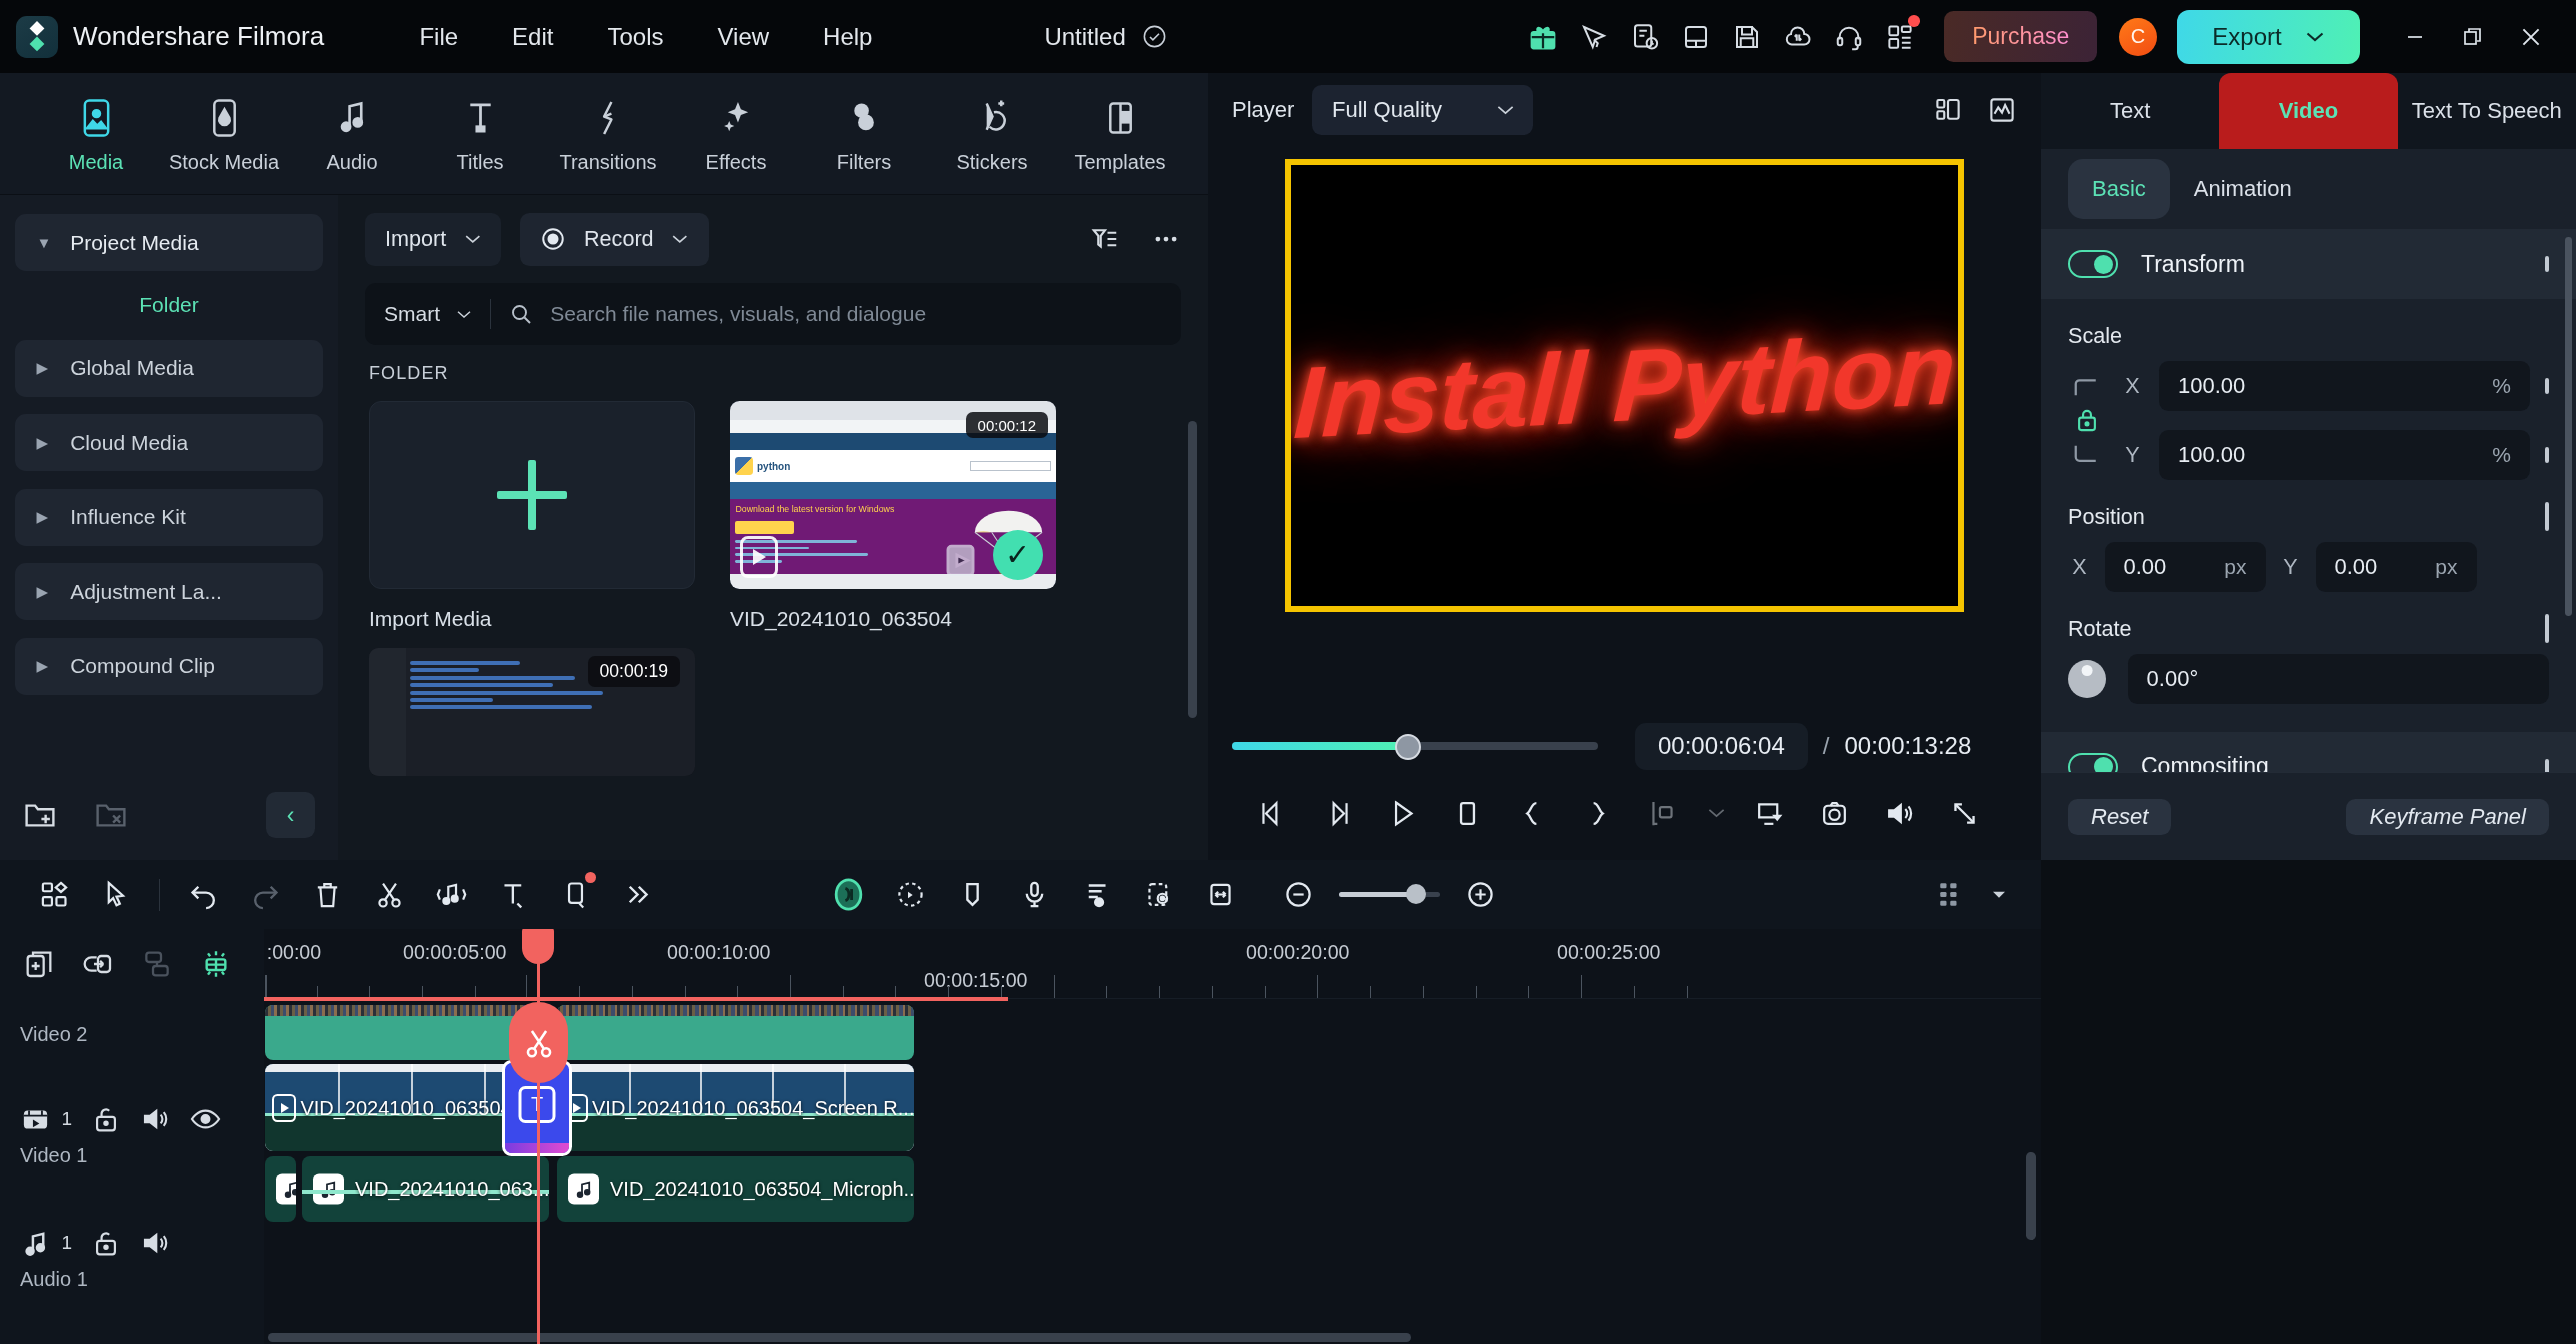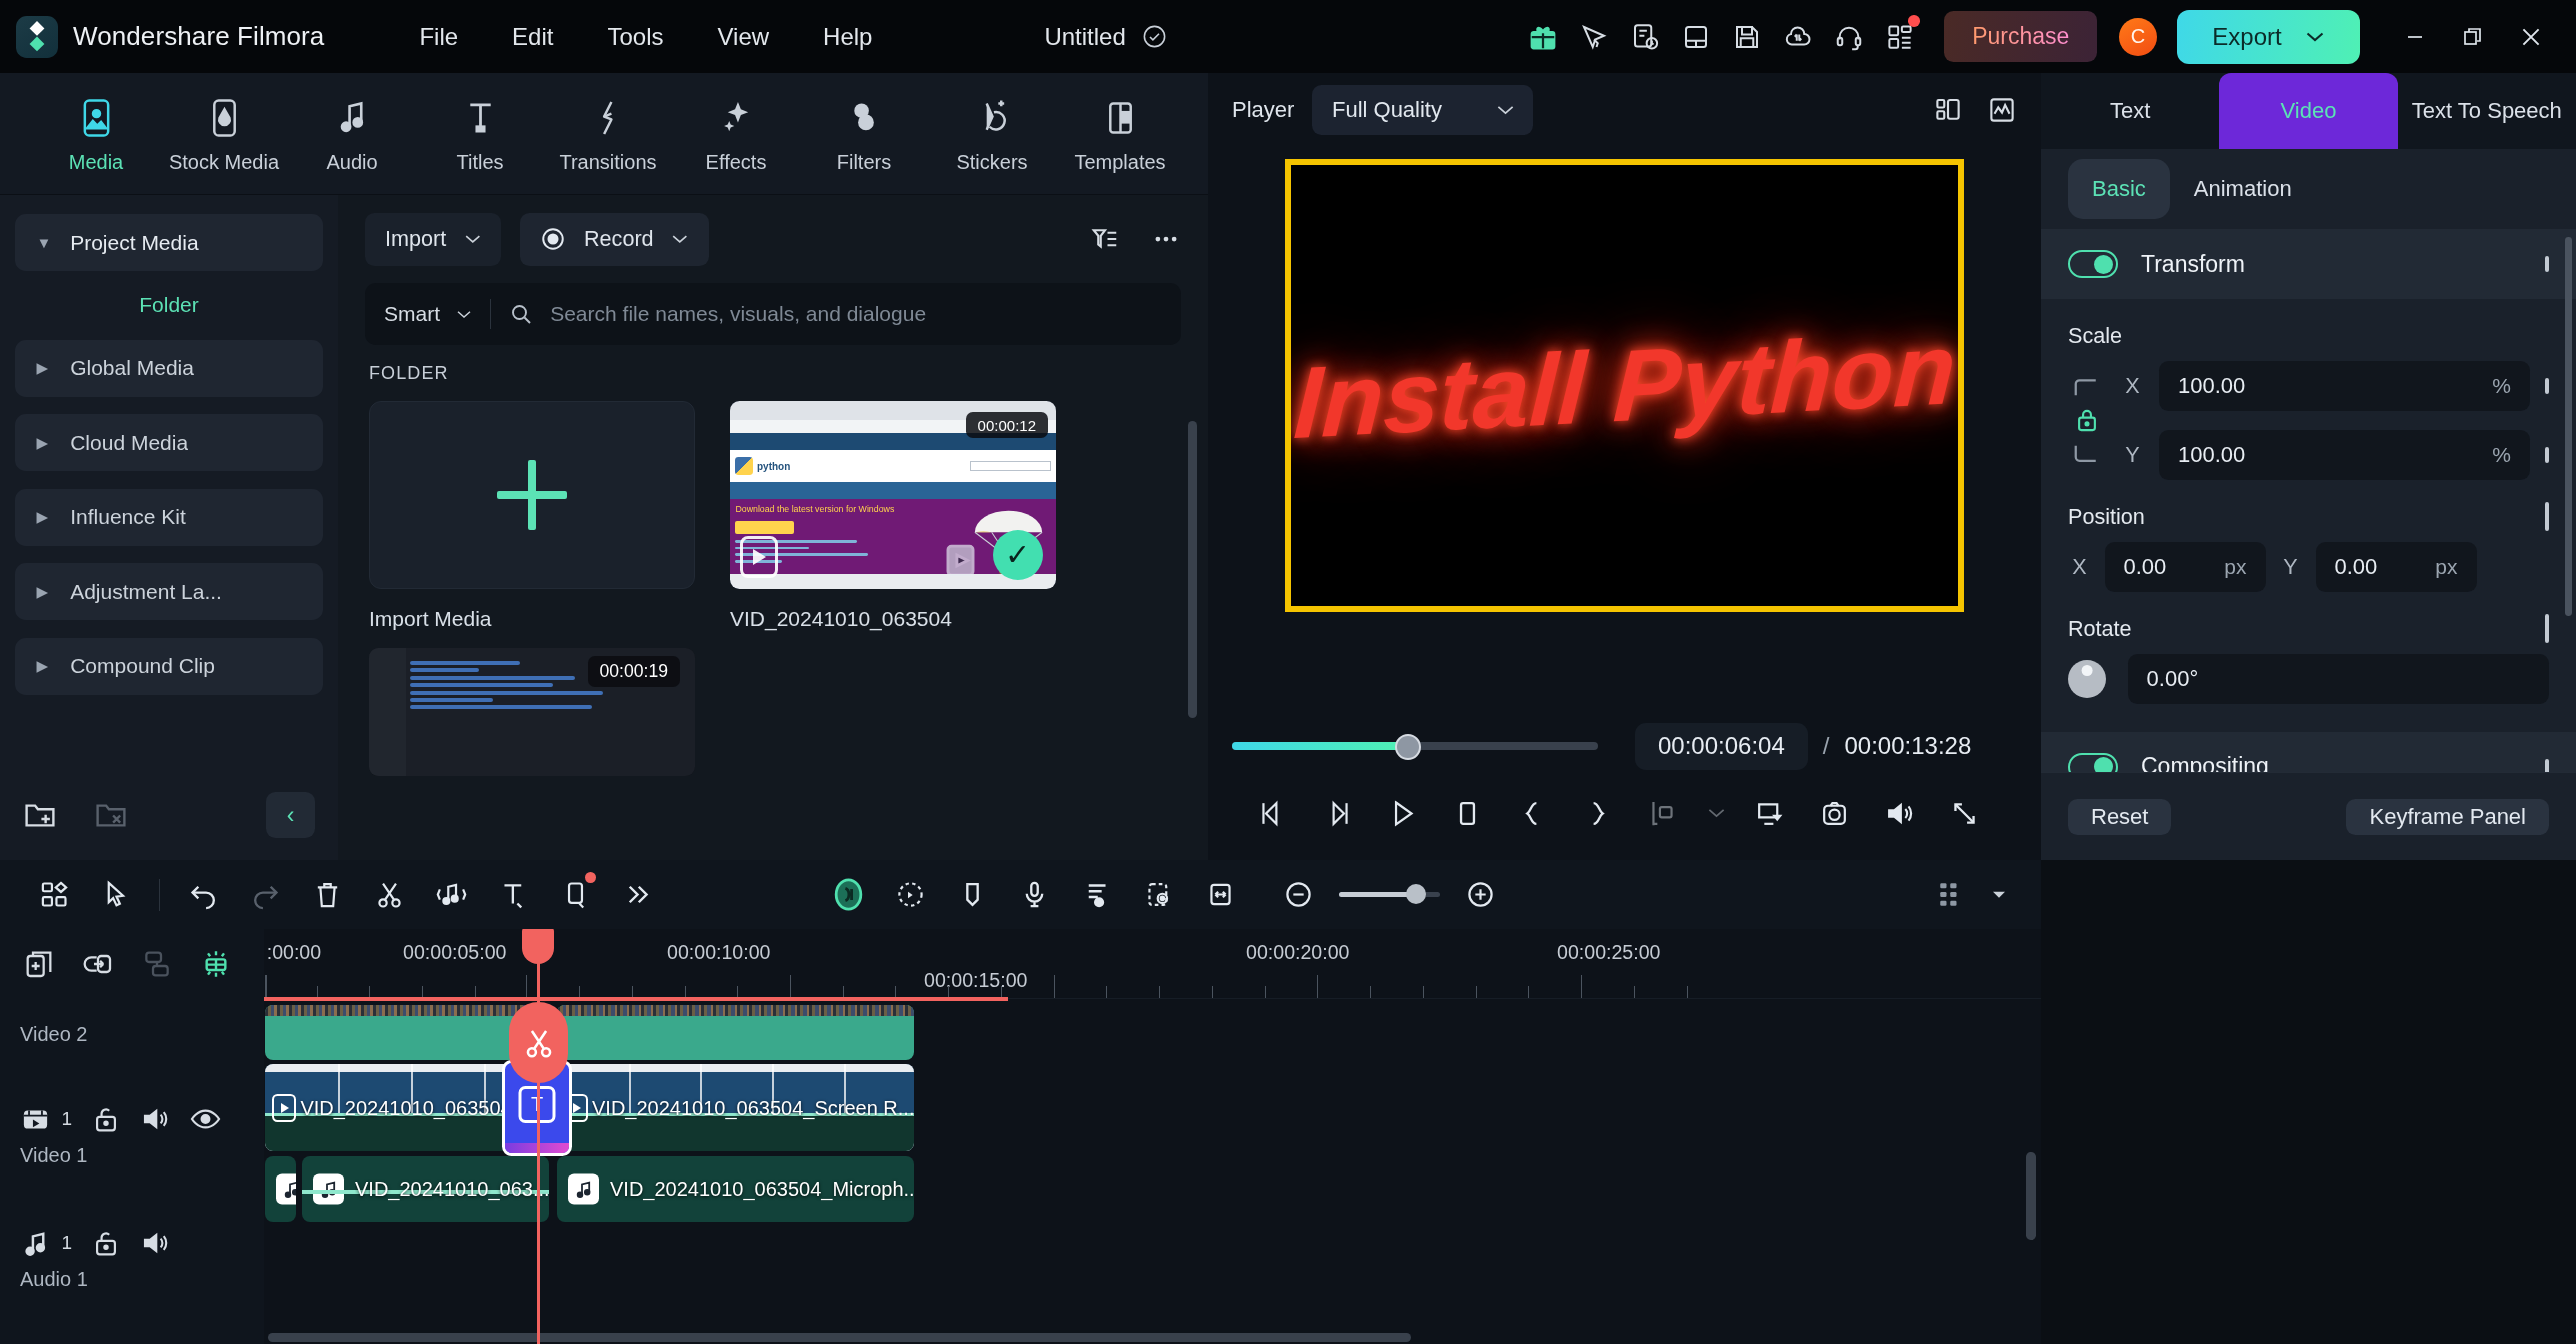--- a/index.html
+++ b/index.html
@@ -198,21 +198,21 @@
   .tc-sep{margin:0 15px;font-size:24px;color:#99a3ae;}
   .tc-total{font-size:24px;color:#e7ecf2;}
   .ctrl-row{display:flex;align-items:center;gap:0;padding-left:8px;}
   .ctrl{width:65px;height:58px;display:flex;align-items:center;justify-content:center;border-radius:6.8px;}
   .ctrl.dim svg{opacity:.45;}
 
   
   .props{width:535px;flex:0 0 535px;background:#1a212b;display:flex;flex-direction:column;min-height:0;}
   .props-tabs{height:76px;flex:0 0 76px;background:#10161e;display:flex;align-items:stretch;}
   .ptab{flex:1;display:flex;align-items:center;justify-content:center;font-size:22px;color:#dbe1e9;}
-  .ptab.active{background:#6d28d9;color:#5ce2b5;border-top-left-radius:12px;border-top-right-radius:12px;}
+  .ptab.active{background:#b91c1c;color:#5ce2b5;border-top-left-radius:12px;border-top-right-radius:12px;font-weight:bold;}
   .seg-row{height:80px;flex:0 0 80px;display:flex;align-items:center;padding-left:27px;gap:0;background:#1a212b;}
   .seg{height:60px;padding:0 24px;border-radius:15px;display:flex;align-items:center;font-size:22px;color:#dbe1e9;}
   .seg.active{background:#2a3340;color:#5ce2b5;}
   .props-scroll{flex:1 1 auto;overflow:hidden;min-height:0;position:relative;}
   .sect-head{
     height:70px;background:#222a35;display:flex;align-items:center;padding:0 27px;gap:23px;
   }
   .toggle{
     width:50px;height:28px;border-radius:14px;border:2px solid #4fe0ae;
     display:flex;align-items:center;justify-content:flex-end;padding:0 3.4px;
@@ -235,21 +235,21 @@
   .field.small{max-width:161px;}
   .pos-row{display:flex;align-items:center;gap:13.5px;margin-bottom:6.8px;}
   .rot-row{display:flex;align-items:center;gap:21.6px;margin-top:4px;}
   .rot-dial{
     width:38px;height:38px;border-radius:50%;background:#b6bcc4;position:relative;flex:0 0 38px;
   }
   .rot-dial:after{content:"";position:absolute;left:50%;top:5.4px;transform:translateX(-50%);width:10.8px;height:10.8px;border-radius:50%;background:#f2f5f8;}
   .props-foot{
     flex:0 0 88px;display:flex;align-items:center;padding:0 27px;background:#1a212b;border-top:0.7px solid #232b36;
   }
-  .foot-btn{height:36px;padding:0 23px;border-radius:9.5px;background:#2a3340;font-size:22px;color:#e3e9f0;display:flex;align-items:center;}
+  .foot-btn{height:36px;padding:0 23px;border-radius:9.5px;background:#2a3340;font-size:22px;color:#e3e9f0;display:flex;align-items:center;font-style:italic;}
   .foot-btn.right{margin-left:auto;}
   .props-scrollbar{position:absolute;right:4px;top:8px;width:6.8px;height:379px;border-radius:3.4px;background:#4a535f;}
 
   
   .timeline{flex:0 0 485px;display:flex;flex-direction:column;background:#0d1219;min-height:0;width:2041px;}
   .tl-toolbar{height:69px;flex:0 0 69px;display:flex;align-items:center;padding:0 23px;gap:0;background:#0f151d;}
   .tli{width:62px;height:55px;display:flex;align-items:center;justify-content:center;border-radius:6.8px;position:relative;}
   .tl-div{width:1.4px;height:32px;background:#2b333d;margin:0 12px;}
   .zoom-wrap{display:flex;align-items:center;gap:0;margin-left:16px;}
   .zoom-track{width:101px;height:5.4px;background:#39414d;border-radius:2.7px;position:relative;margin:0 9.5px;}

